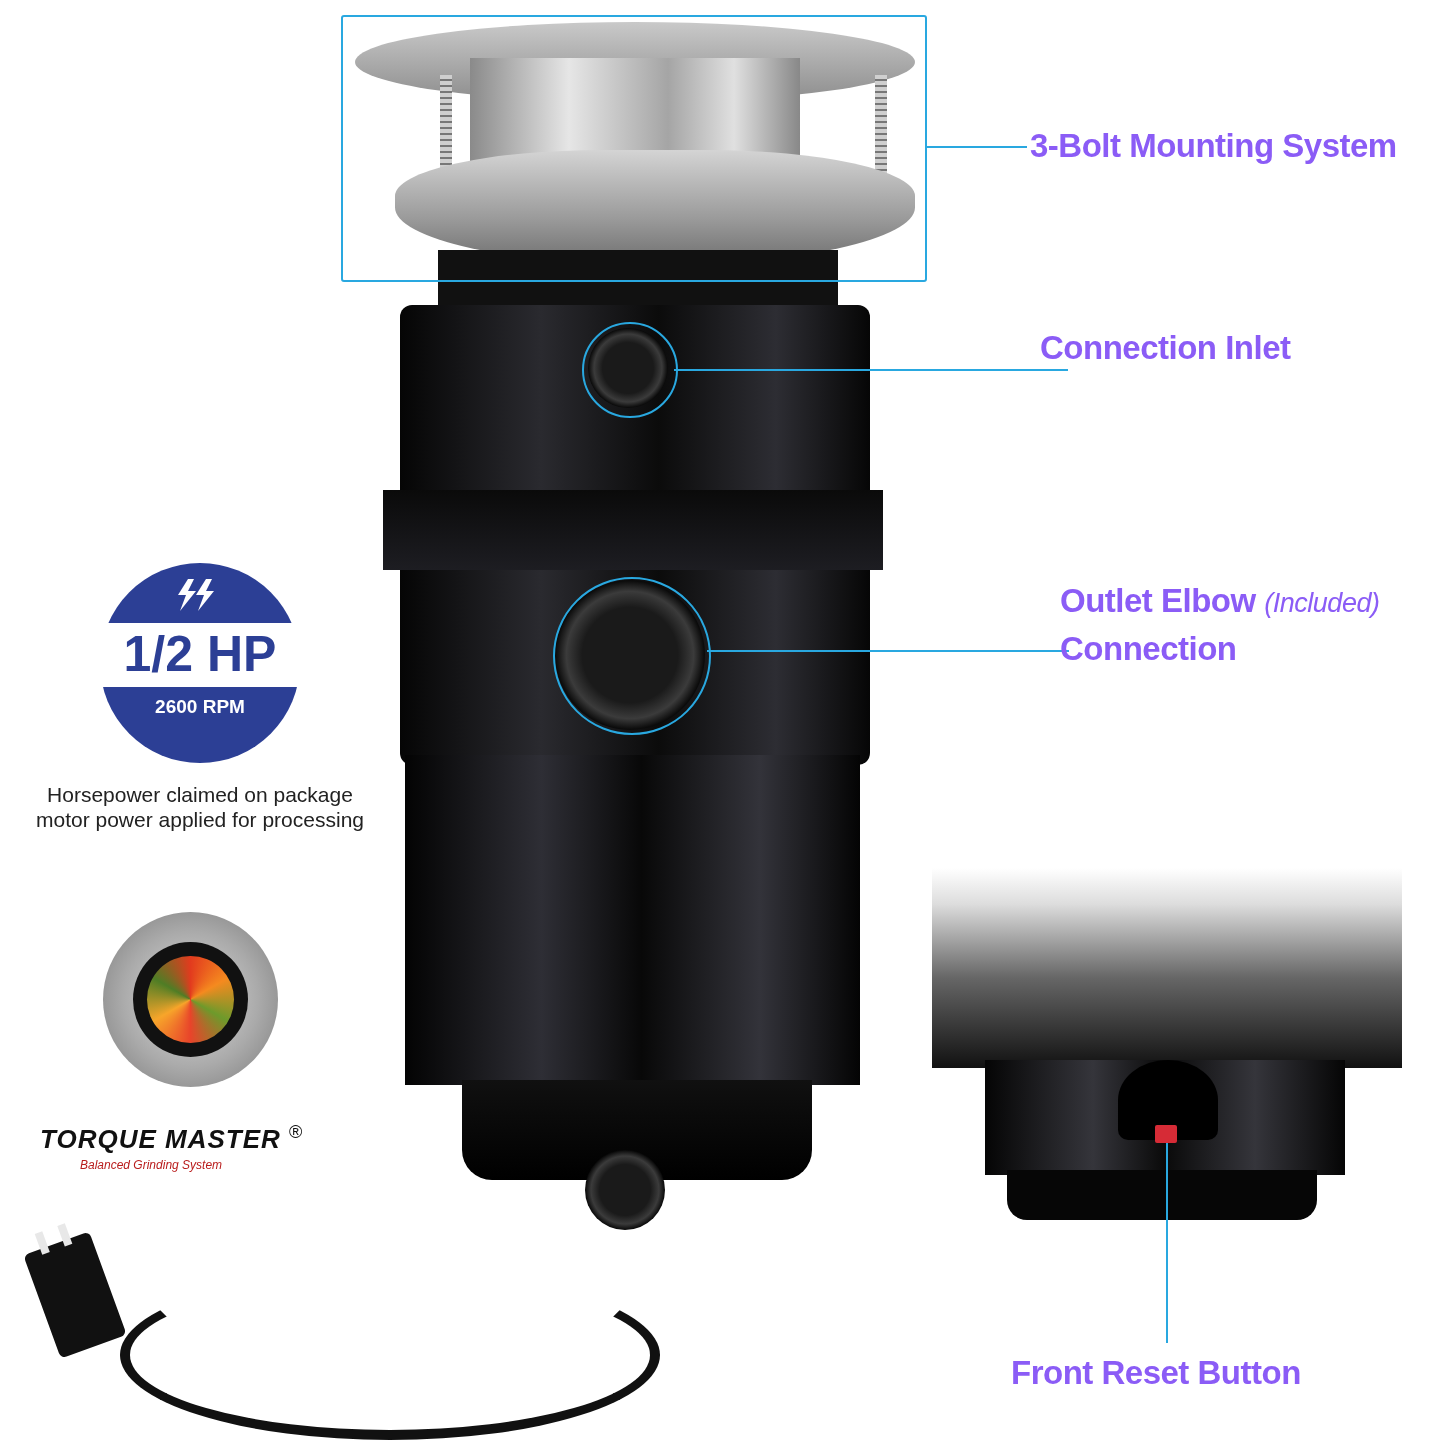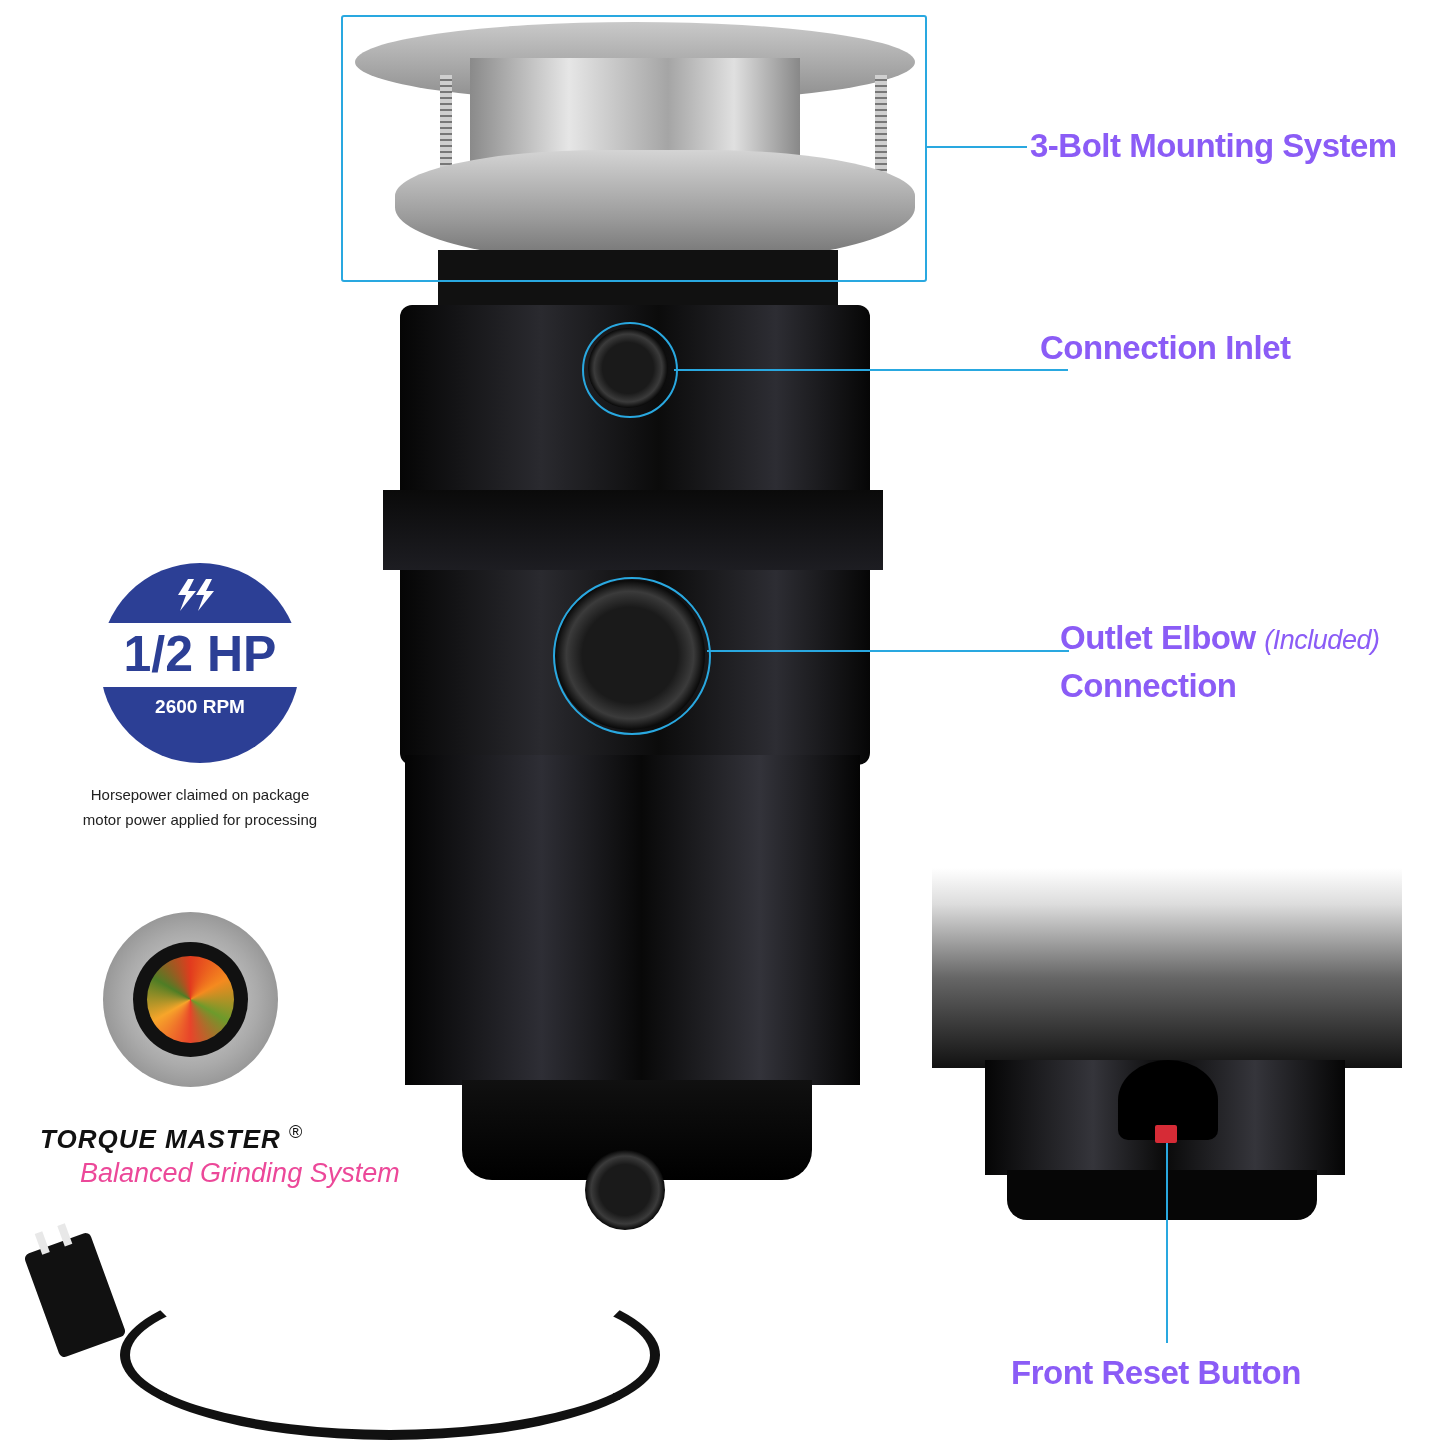--- a/index.html
+++ b/index.html
@@ -7,26 +7,26 @@
   .abs{position:absolute;}
   .callout-text{font-weight:700;color:#8b5cf6;font-size:33px;line-height:45px;letter-spacing:-0.5px;text-align:left;}
   .callout-text i{font-weight:400;font-size:27px;}
   .line{background:#29a8e0;position:absolute;}
   .mount-box{position:absolute;left:341px;top:15px;width:586px;height:267px;border:2px solid #29a8e0;border-radius:3px;box-sizing:border-box;}
   .ring{position:absolute;border:2px solid #29a8e0;border-radius:50%;}
   .badge{position:absolute;left:100px;top:563px;width:200px;height:200px;border-radius:50%;background:#2c3f95;}
   .badge-band{position:absolute;left:0;top:60px;width:200px;height:64px;background:#fff;}
   .badge-hp{position:absolute;left:0;top:58px;width:200px;text-align:center;color:#2c3f95;font-weight:700;font-size:50px;line-height:66px;}
   .badge-rpm{position:absolute;left:0;top:133px;width:200px;text-align:center;color:#fff;font-weight:700;font-size:19px;}
-  .disclaimer{position:absolute;left:20px;top:782px;width:360px;text-align:center;font-size:15px;line-height:25px;color:#222;}
+  .disclaimer{position:absolute;left:20px;top:782px;width:360px;text-align:center;font-size:21px;line-height:25px;color:#222;}
   .tm-logo{position:absolute;left:103px;top:912px;width:175px;height:175px;border-radius:50%;background:radial-gradient(circle,#ddd 0,#aaa 55%,#777 100%);}
   .tm-inner{position:absolute;left:30px;top:30px;width:115px;height:115px;border-radius:50%;background:#111;}
   .tm-swirl{position:absolute;left:14px;top:14px;width:87px;height:87px;border-radius:50%;background:conic-gradient(#e23b1e,#f58a1f,#6d9a2b,#e8442a,#f7a52a,#4f7d25,#e23b1e);}
   .tm-title{position:absolute;left:40px;top:1122px;font-weight:900;font-style:italic;font-size:26px;letter-spacing:1px;color:#111;}
-  .tm-sub{position:absolute;left:80px;top:1158px;font-style:italic;font-size:27px;color:#ec4899;}
+  .tm-sub{position:absolute;left:80px;top:1158px;font-style:italic;font-size:12px;color:#b91c1c;}
   
   .flange{position:absolute;left:355px;top:22px;width:560px;height:80px;border-radius:50%;background:linear-gradient(#c9c9c9,#8d8d8d);}
   .cup{position:absolute;left:470px;top:58px;width:330px;height:120px;background:linear-gradient(90deg,#8a8a8a,#e6e6e6 30%,#a5a5a5 60%,#e0e0e0 80%,#888);}
   .bolt{position:absolute;width:12px;height:110px;background:repeating-linear-gradient(#cfcfcf 0 4px,#777 4px 6px);}
   .ring-mount{position:absolute;left:395px;top:150px;width:520px;height:115px;border-radius:40% 40% 50% 50%;background:linear-gradient(#d4d4d4,#9a9a9a 60%,#6e6e6e);}
   .body-top{position:absolute;left:438px;top:250px;width:400px;height:60px;background:#111;}
   .body-main{position:absolute;left:400px;top:305px;width:470px;height:460px;background:linear-gradient(90deg,#050505,#2a2a2f 30%,#0b0b0b 55%,#2d2d33 80%,#060606);border-radius:12px;}
   .body-band{position:absolute;left:383px;top:490px;width:500px;height:80px;background:linear-gradient(#0a0a0a,#1d1d22);}
   .body-low{position:absolute;left:405px;top:755px;width:455px;height:330px;background:linear-gradient(90deg,#030303,#2e2e35 30%,#080808 52%,#33333a 78%,#040404);}
   .body-base{position:absolute;left:462px;top:1080px;width:350px;height:100px;background:linear-gradient(#101010,#000);border-radius:0 0 30px 30px;}
@@ -70,21 +70,21 @@
 <div class="abs callout-text" style="left:1030px;top:123px;white-space:nowrap;">3-Bolt Mounting System</div>
 
 <div class="ring" style="left:582px;top:322px;width:92px;height:92px;"></div>
 <div class="line" style="left:674px;top:369px;width:394px;height:2px;"></div>
 <div class="abs callout-text" style="left:1040px;top:325px;width:360px;">
   <div>Connection Inlet</div>
 </div>
 
 <div class="ring" style="left:553px;top:577px;width:154px;height:154px;"></div>
 <div class="line" style="left:707px;top:650px;width:362px;height:2px;"></div>
-<div class="abs callout-text" style="left:1060px;top:615px;width:370px;">
+<div class="abs callout-text" style="left:1060px;top:578px;width:370px;">
   <div><span>Outlet Elbow</span> <i>(Included)</i></div>
   <div>Connection</div>
 </div>
 
 <div class="badge">
   <svg class="abs" style="left:74px;top:14px;" width="52" height="40" viewBox="0 0 52 40">
     <path d="M14 2 L4 18 L12 18 L6 34 L22 14 L14 14 L20 2Z" fill="#fff"></path>
     <path d="M32 2 L22 18 L30 18 L24 34 L40 14 L32 14 L38 2Z" fill="#fff"></path>
   </svg>
   <div class="badge-band"></div>

